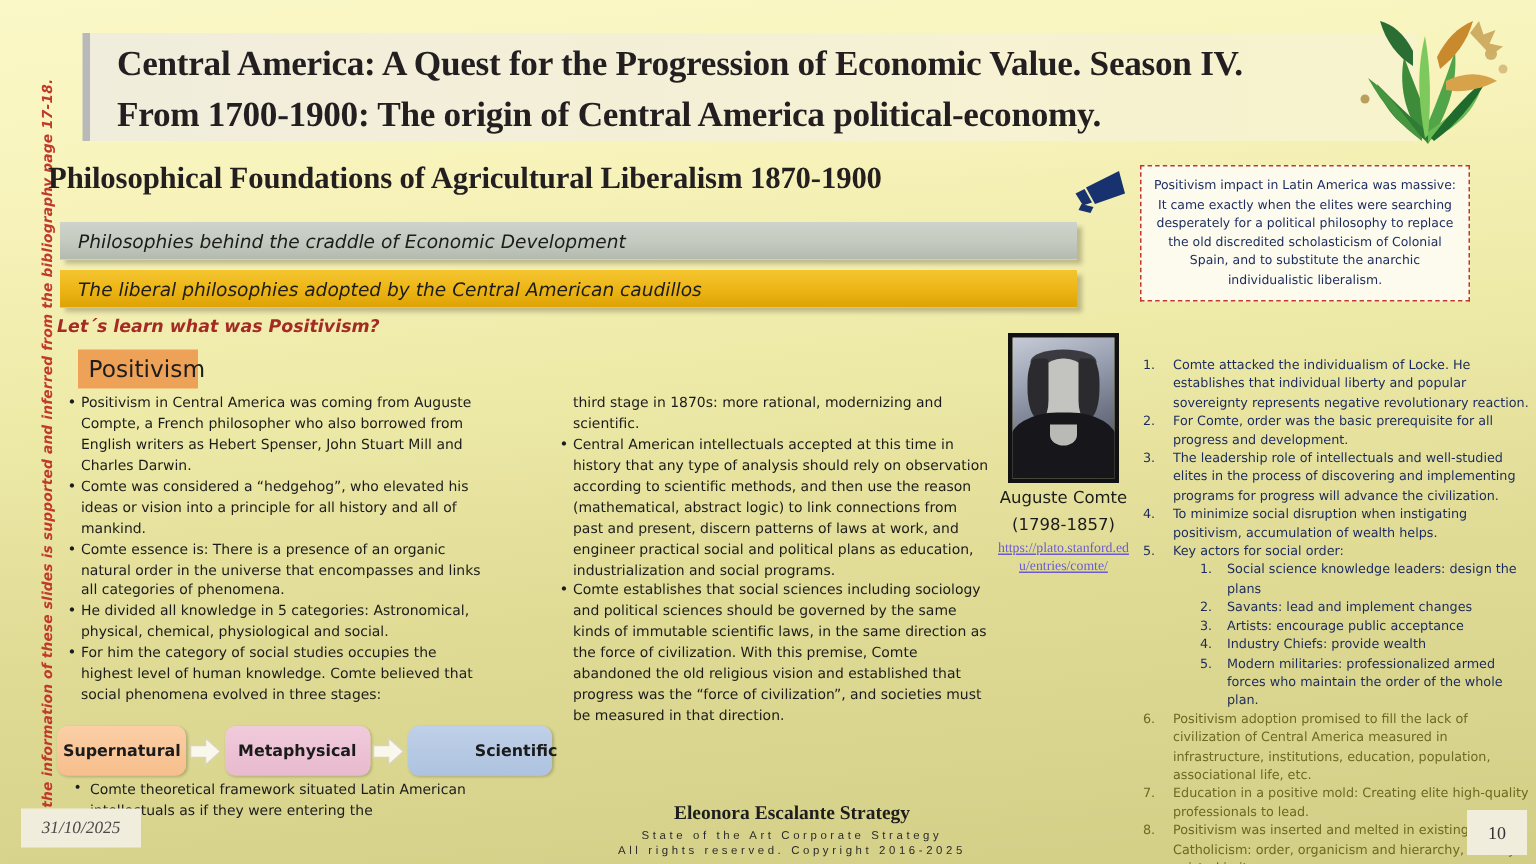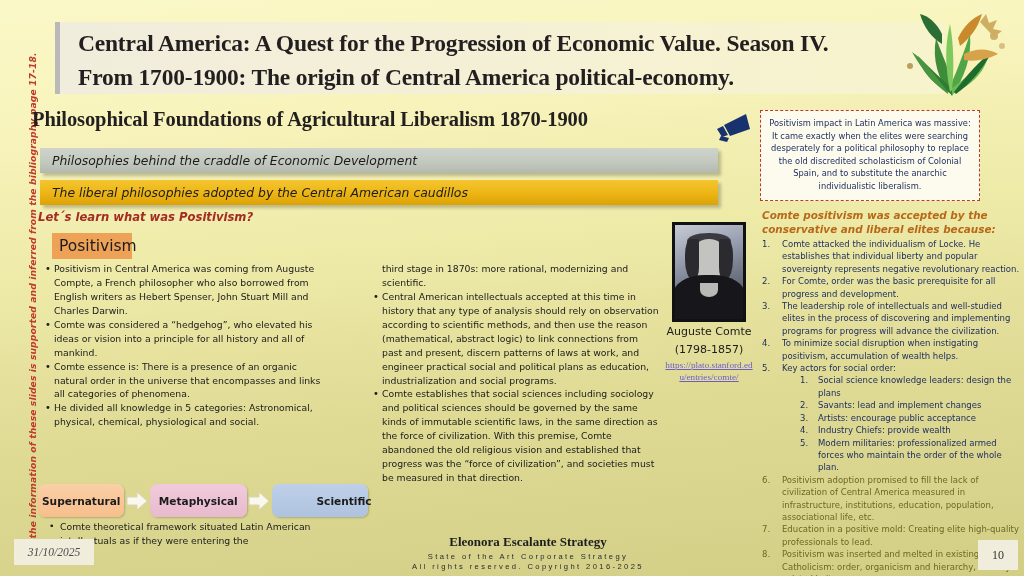--- a/index.html
+++ b/index.html
@@ -198,20 +198,21 @@
 
   <div class="lets-learn">Let´s learn what was Positivism?</div>
   <div class="pos-tag">Positivism</div>
 
   <div class="col col-left">
     <ul>
       <li>Positivism in Central America was coming from Auguste Compte, a French philosopher who also borrowed from English writers as Hebert Spenser, John Stuart Mill and Charles Darwin.</li>
       <li>Comte was considered a “hedgehog”, who elevated his ideas or vision into a principle for all history and all of mankind.</li>
       <li>Comte essence is: There is a presence of an organic natural order in the universe that encompasses and links all categories of phenomena.</li>
       <li>He divided all knowledge in 5 categories: Astronomical, physical, chemical, physiological and social.</li>
+      <li>For him the category of social studies occupies the highest level of human knowledge. Comte believed that social phenomena evolved in three stages:</li>
     </ul>
   </div>
 
   <div class="col col-right">
     <ul>
       <li class="nobullet">third stage in 1870s: more rational, modernizing and scientific.</li>
       <li>Central American intellectuals accepted at this time in history that any type of analysis should rely on observation according to scientific methods, and then use the reason (mathematical, abstract logic) to link connections from past and present, discern patterns of laws at work, and engineer practical social and political plans as education, industrialization and social programs.</li>
       <li>Comte establishes that social sciences including sociology and political sciences should be governed by the same kinds of immutable scientific laws, in the same direction as the force of civilization. With this premise, Comte abandoned the old religious vision and established that progress was the “force of civilization”, and societies must be measured in that direction.</li>
     </ul>
   </div>
@@ -243,21 +244,20 @@
       <div class="body"></div>
         <div class="collar"></div>
     </div>
     <div class="comte-cap">Auguste Comte</div>
     <div class="comte-cap">(1798-1857)</div>
     <a class="comte-link" href="#">https://plato.stanford.edu/entries/comte/</a>
   </div>
 
   <div class="dashed-box">Positivism impact in Latin America was massive: It came exactly when the elites were searching desperately for a political philosophy to replace the old discredited scholasticism of Colonial Spain, and  to substitute the anarchic individualistic liberalism.</div>
 
-  <div class="right-head">Comte positivism was accepted by the conservative and liberal elites because:</div>
   <div class="right-list">
     <div class="rl-item">
         <span class="rl-num">1.</span>
         <span class="rl-txt">Comte attacked the individualism of Locke. He establishes that individual liberty and popular sovereignty represents negative revolutionary reaction.</span>
       </div>
     <div class="rl-item">
         <span class="rl-num">2.</span>
         <span class="rl-txt">For Comte, order was the basic prerequisite for all progress and development.</span>
       </div>
     <div class="rl-item">

